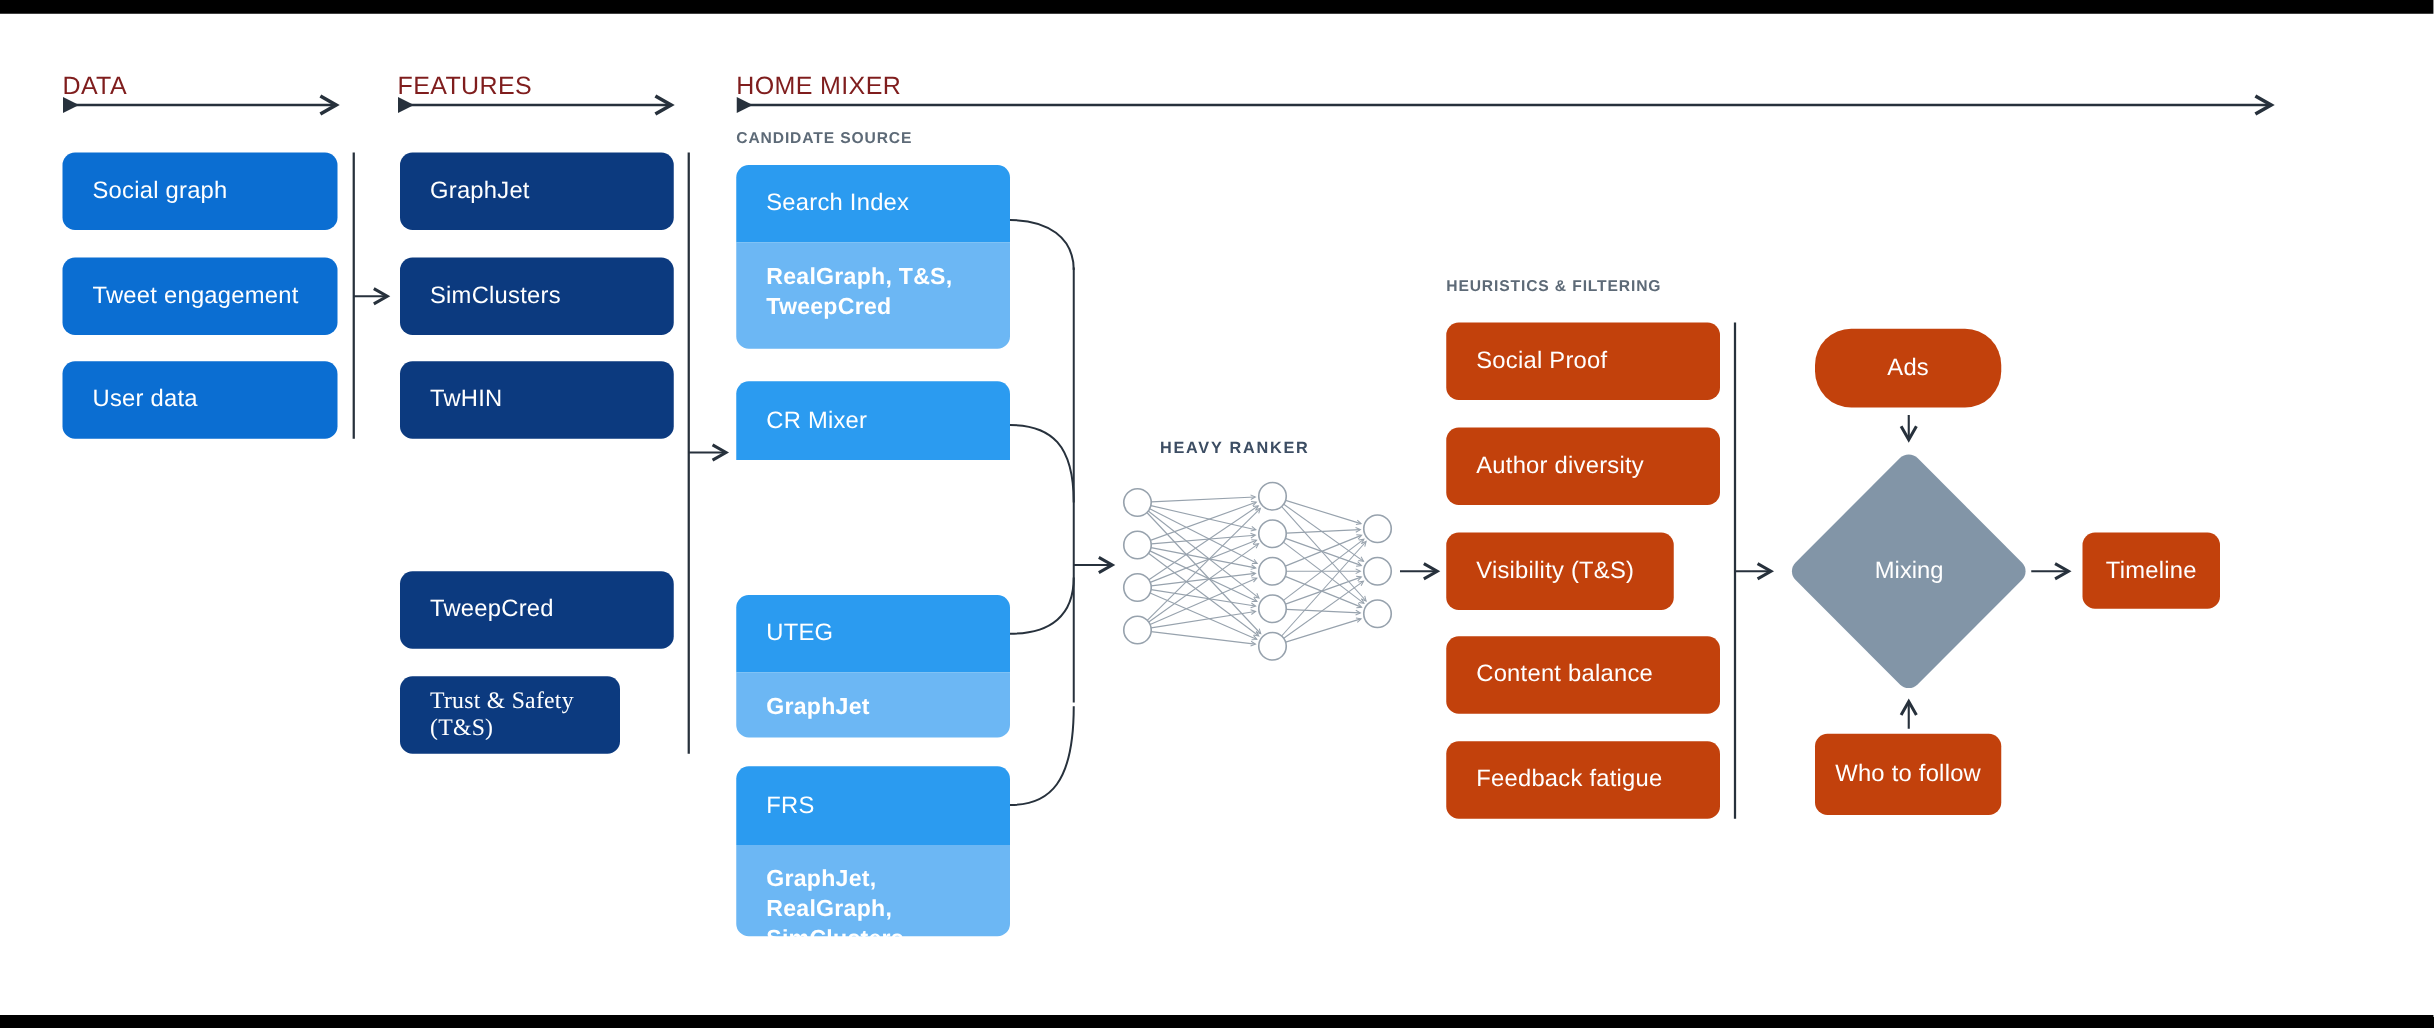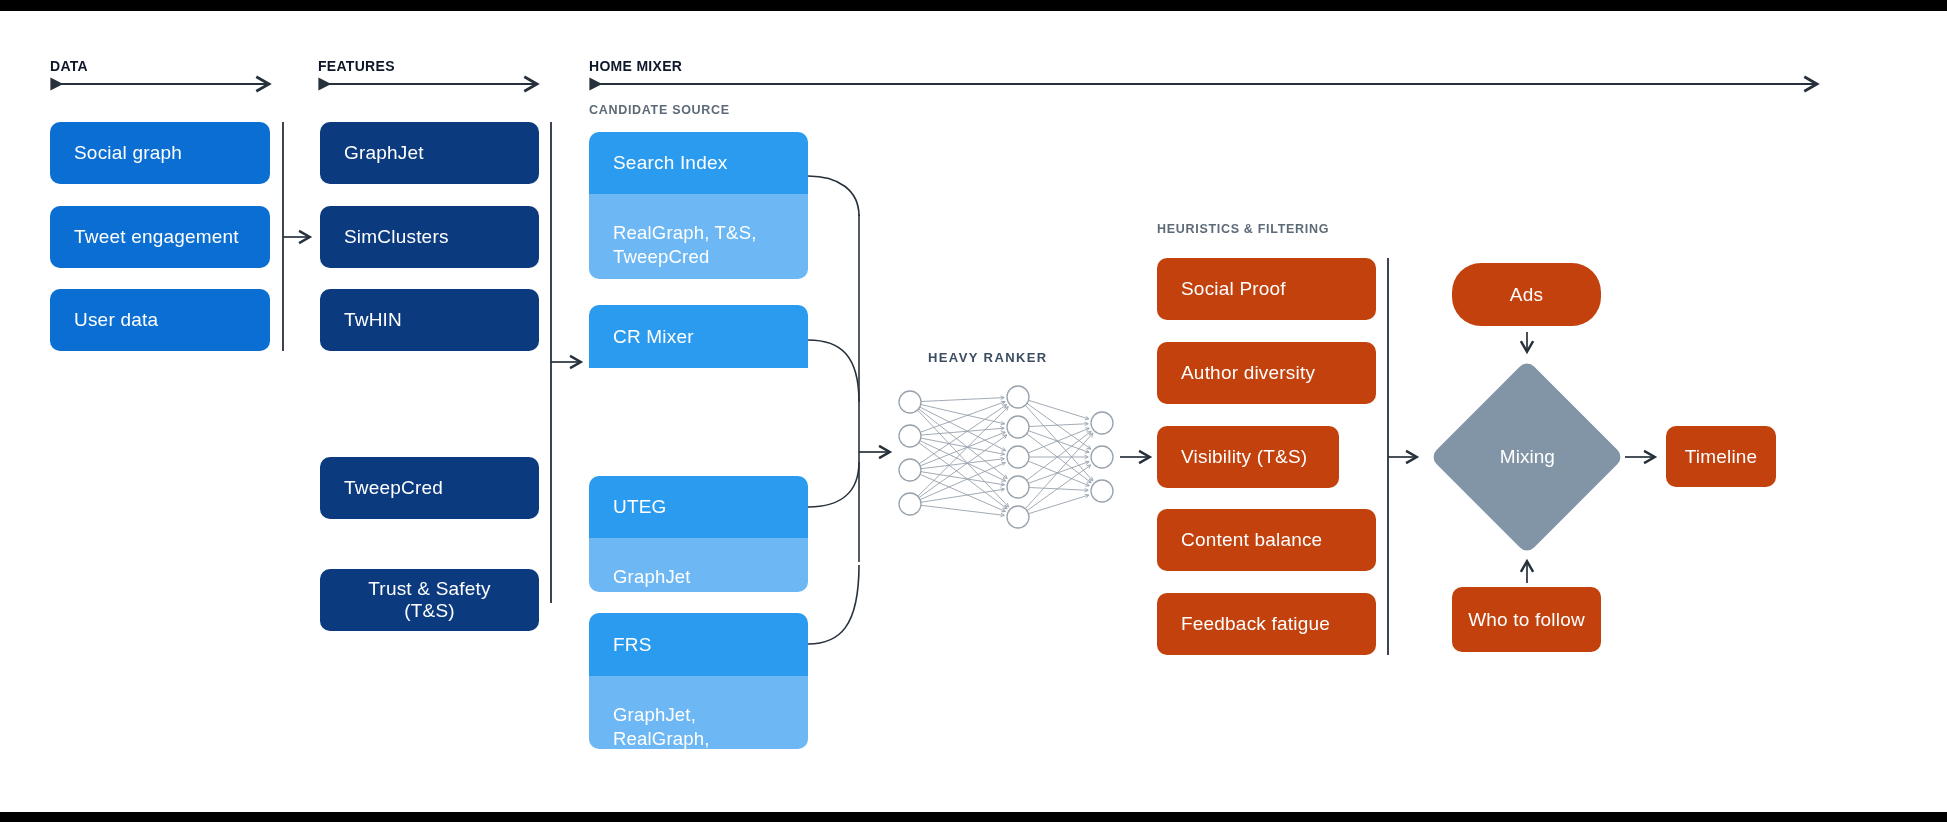--- a/index.html
+++ b/index.html
@@ -2,35 +2,35 @@
 <html><head>
 <meta charset="utf-8">
 <style>
   html,body{margin:0;padding:0;background:#ffffff;}
   #canvas{
     position:relative;width:1947px;height:822px;background:#ffffff;overflow:hidden;
     font-family:"Liberation Sans",sans-serif;
   }
   .bar{position:absolute;left:0;width:100%;background:#000;}
   #svg-layer{position:absolute;left:0;top:0;width:1947px;height:822px;}
-  .sec-label{position:absolute;font-size:14px;font-weight:700;color:#0f172a;letter-spacing:.3px;}
+  .sec-label{position:absolute;font-size:20px;font-weight:400;color:#7f1d1d;letter-spacing:.3px;}
   .sub-label{position:absolute;font-size:12.5px;font-weight:600;color:#5d6a77;letter-spacing:.7px;}
   .hr-label{position:absolute;font-size:13px;font-weight:600;color:#3c4d63;letter-spacing:1.4px;text-align:left;}
   .box{
     position:absolute;border-radius:10px;color:#fff;font-size:19px;font-weight:500;
-    display:flex;align-items:center;padding:0 24px;box-sizing:border-box;letter-spacing:.2px;text-align:center;
+    display:flex;align-items:center;padding:0 24px;box-sizing:border-box;letter-spacing:.2px;
   }
   .box.center{justify-content:center;padding:0;}
   .data-box{background:#0b6ed2;}
   .feature-box{background:#0c3a7f;}
   .primary-box{background:#c2410c;}
   .stack-top{background:#2b9bf0;border-radius:10px 10px 0 0;}
   .stack-sub{
     position:absolute;background:#6cb7f4;border-radius:0 0 10px 10px;color:#fff;
-    font-size:18.5px;font-weight:400;padding:27px 24px;box-sizing:border-box;
+    font-size:18.5px;font-weight:700;padding:15px 24px;box-sizing:border-box;
     white-space:pre-line;line-height:24px;letter-spacing:.2px;
   }
   .diamond{
     position:absolute;left:1458px;top:388px;width:138px;height:138px;background:#8295a7;
     border-radius:10px;transform:rotate(45deg);display:flex;align-items:center;justify-content:center;
   }
   .diamond span{transform:rotate(-45deg);color:#fff;font-size:19px;font-weight:500;}
 </style>
 </head>
 <body>
@@ -161,21 +161,21 @@
     </div>
   <div class="box feature-box" style="left:320px;top:206px;width:219px;height:62px;">
       <span>SimClusters</span>
     </div>
   <div class="box feature-box" style="left:320px;top:289px;width:219px;height:62px;">
       <span>TwHIN</span>
     </div>
   <div class="box feature-box" style="left:320px;top:457px;width:219px;height:62px;">
       <span>TweepCred</span>
     </div>
-  <div class="box feature-box" style="left:320px;top:569px;width:219px;height:62px;">
+  <div class="box feature-box" style="left:320px;top:541px;width:176px;height:62px;font-family:Liberation Serif, serif;">
       <span>Trust &amp; Safety (T&amp;S)</span>
     </div>
 
   <div class="box stack-top" style="left:589px;top:132px;width:219px;height:62px;">
       <span>Search Index</span>
     </div>
   <div class="stack-sub" style="left:589px;top:194px;width:219px;height:85px;">RealGraph, T&amp;S,
 TweepCred</div>
 
   <div class="box stack-top" style="left:589px;top:305px;width:219px;height:63px;">

